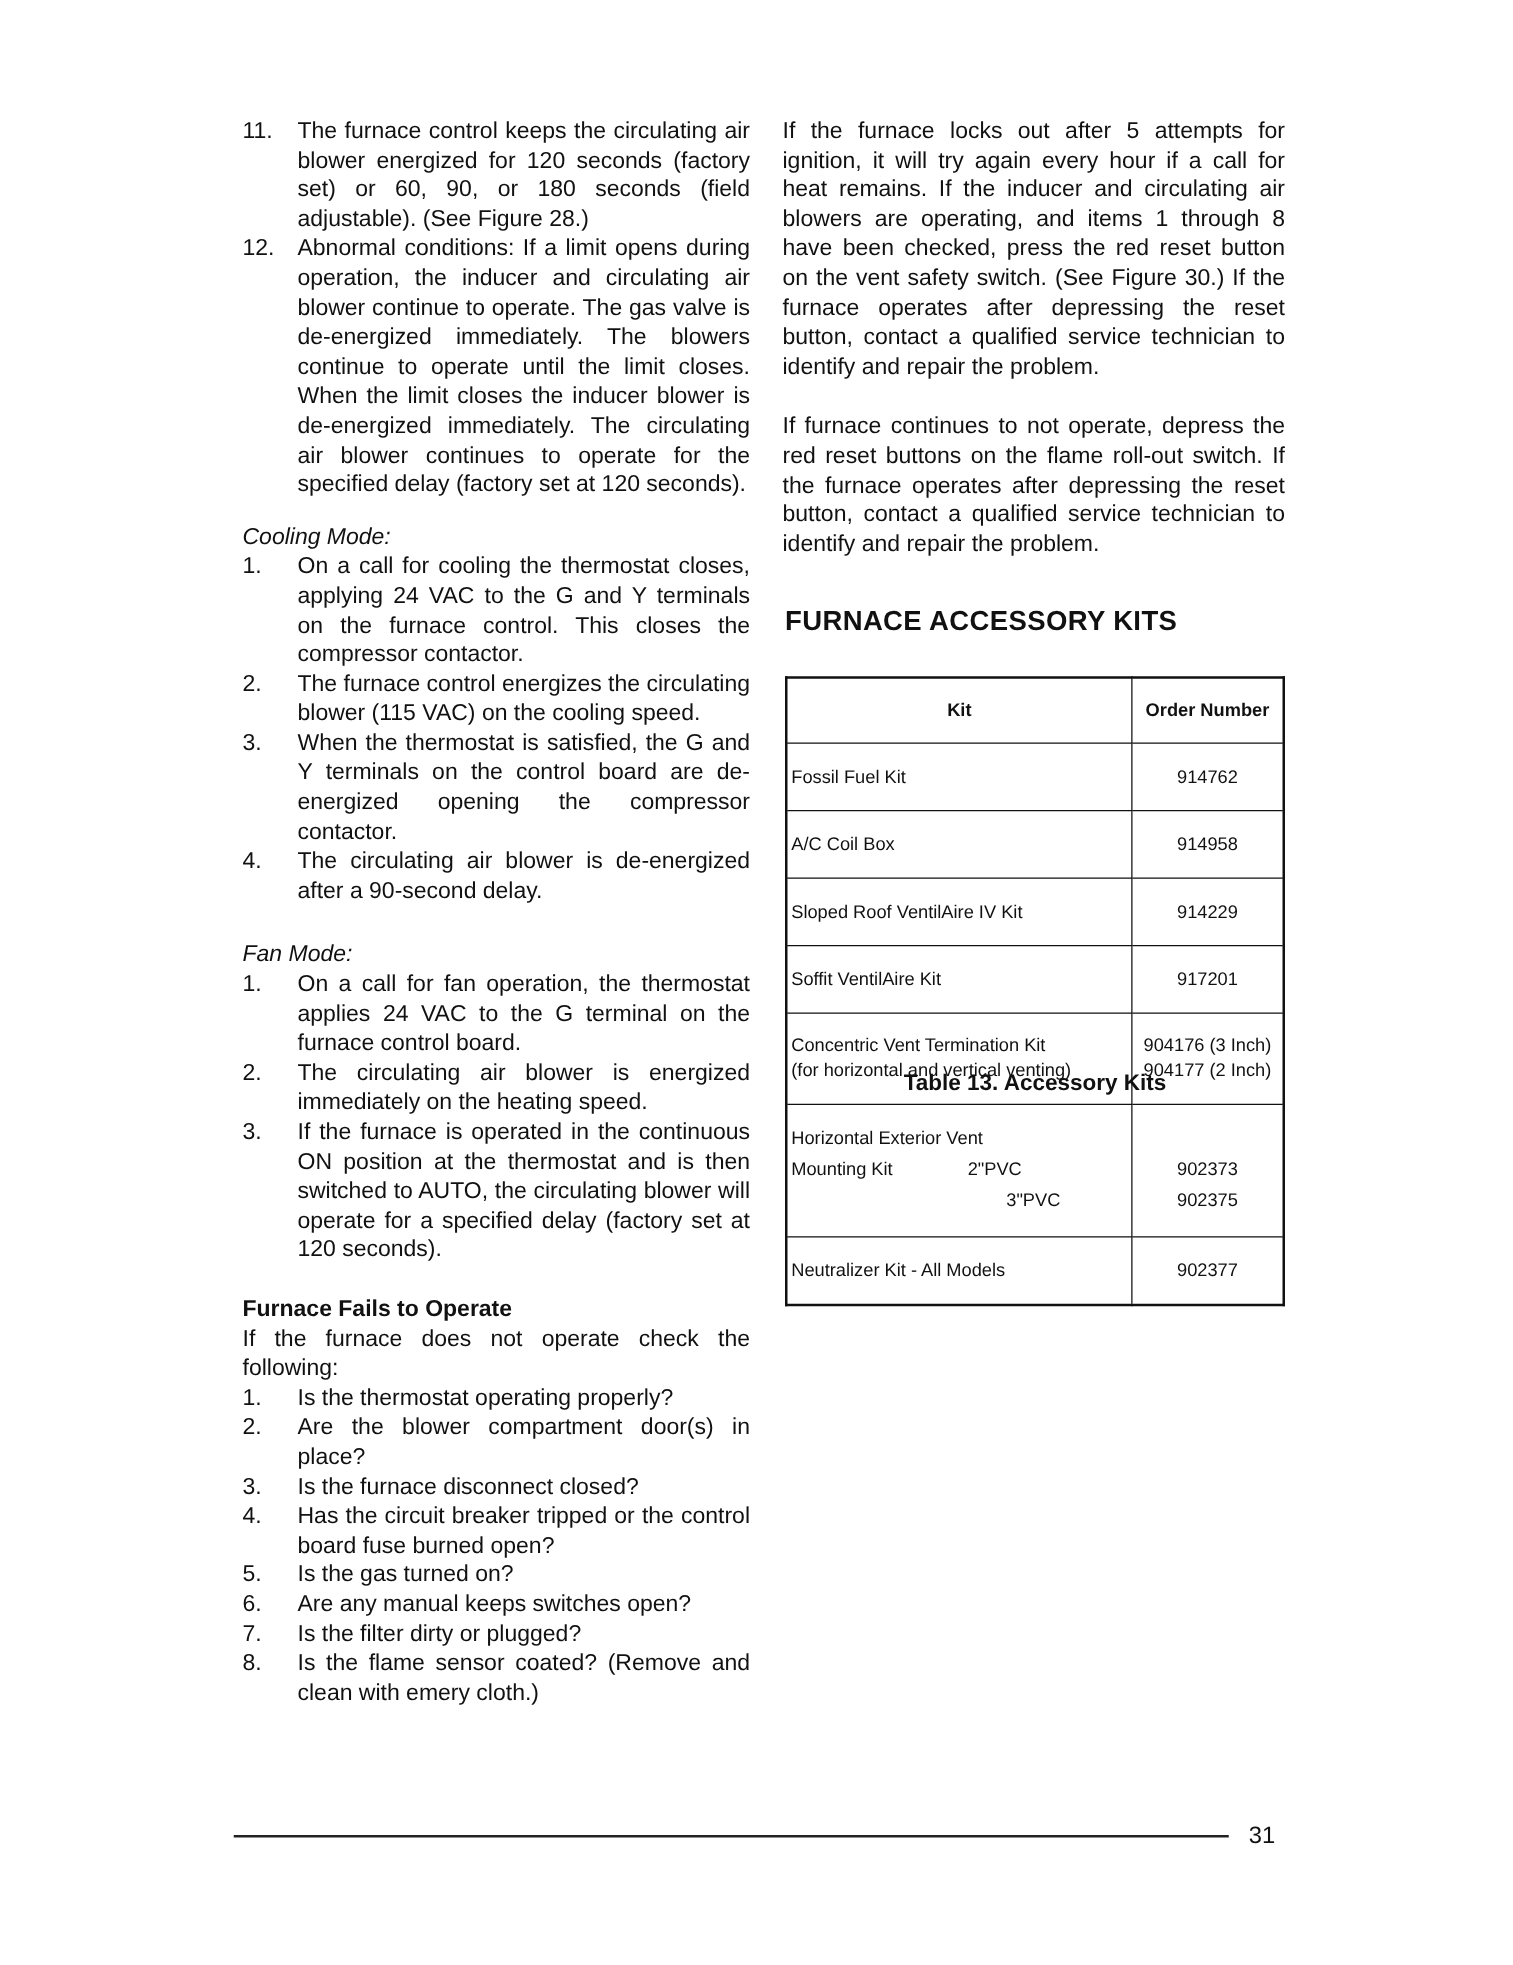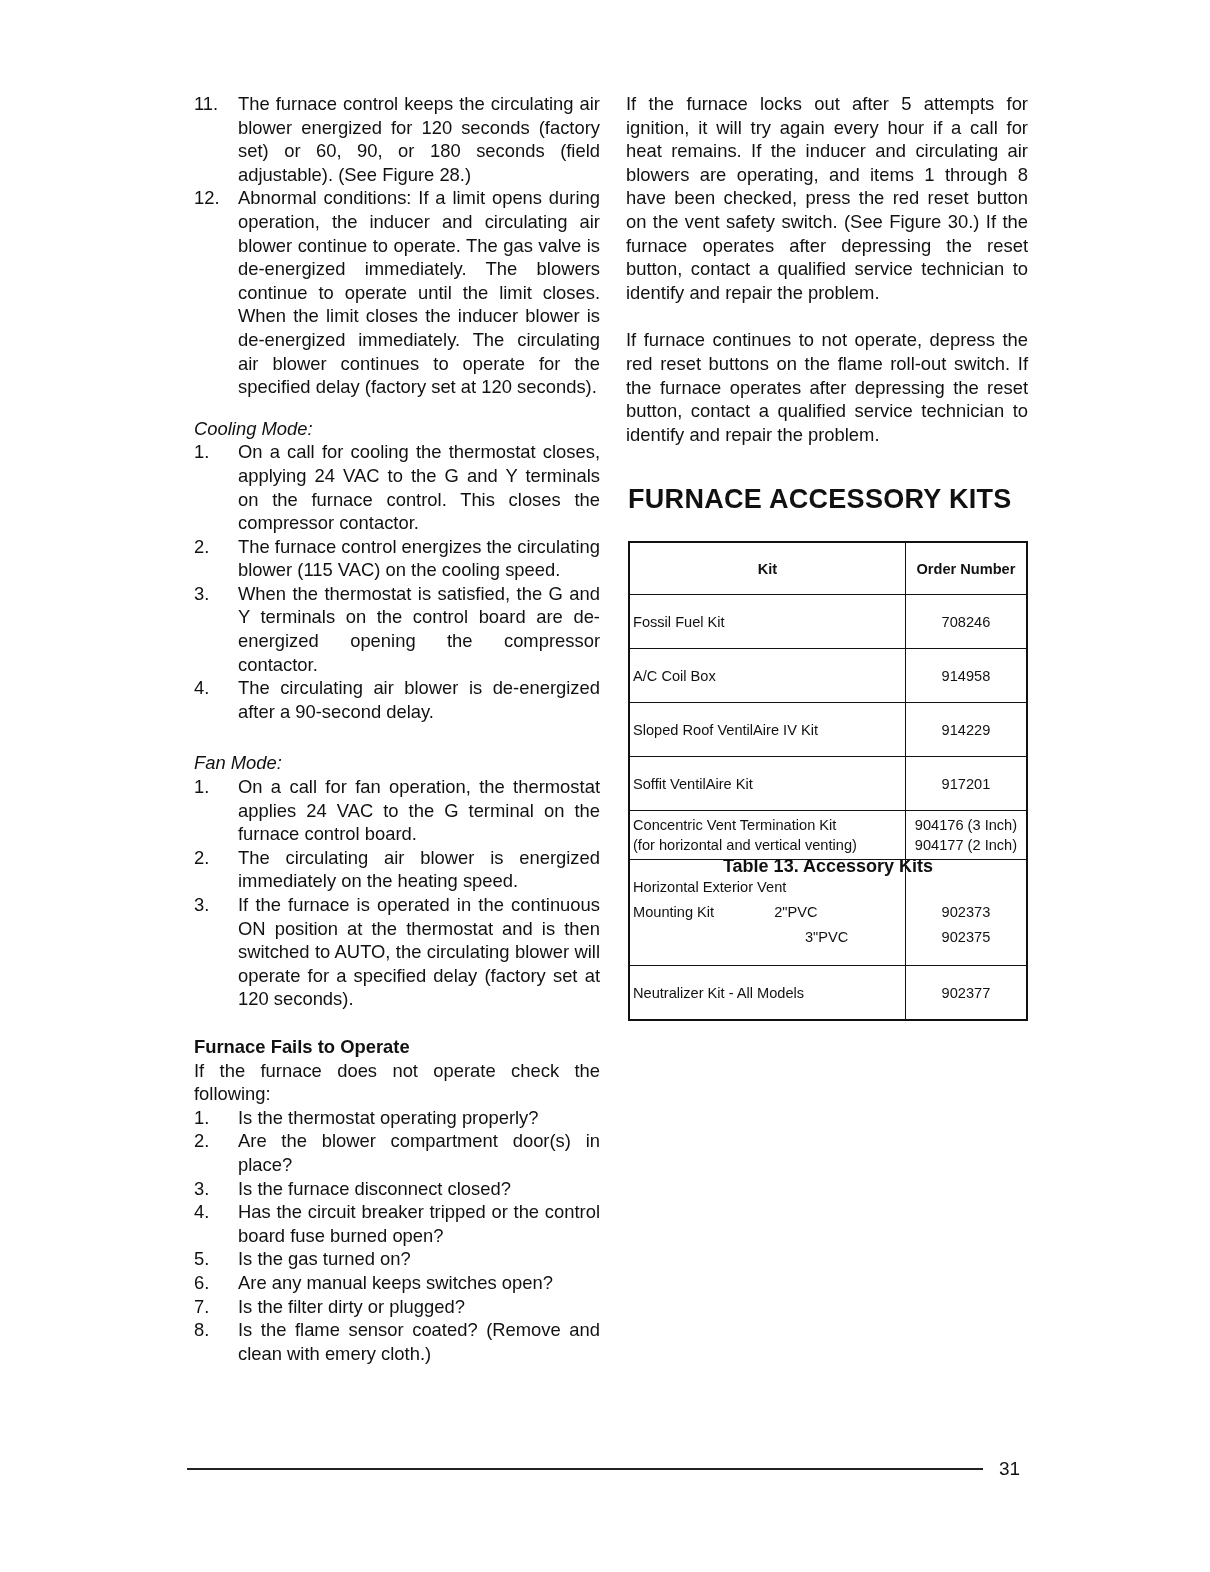--- a/index.html
+++ b/index.html
@@ -8,21 +8,21 @@
   .col { position: absolute; font-size: 18.4px; line-height: 23.6px; }
   .left { left: 194px; top: 92px; width: 406px; }
   .right { left: 626px; top: 92px; width: 402px; }
   .li { display: flex; }
   .li .num { width: 44px; flex: none; }
   .li .txt { flex: 1; text-align: justify; }
   .sub { font-style: italic; margin-top: 18px; }
   .bold-h { font-weight: bold; margin-top: 24px; }
   .para { text-align: justify; }
   .gap { height: 24px; }
-  .section-title { position: absolute; left: 628px; top: 484px; font-size: 27px; font-weight: bold; letter-spacing: 0.3px; text-align: center; }
+  .section-title { position: absolute; left: 628px; top: 484px; font-size: 22px; font-weight: bold; letter-spacing: 0.3px; text-align: center; }
   table.kits { position: absolute; left: 628px; top: 541px; width: 400px; border-collapse: collapse;
                font-size: 14.6px; line-height: 20px; border: 2.5px solid #111; }
   table.kits th, table.kits td { border: 1.3px solid #111; padding: 15px 3px; vertical-align: middle; }
   table.kits th { font-weight: bold; text-align: center; height: 21px; }
   table.kits td.num { text-align: center; }
   table.kits tr.r td { height: 23px; }
   .pvc { display: inline-block; width: 70px; margin-left: 98px; }
   .caption { position: absolute; left: 628px; top: 856px; width: 400px; text-align: center; font-weight: bold; font-size: 18px; }
   .footer-line { position: absolute; left: 187px; top: 1468px; width: 796px; height: 2px; background: #222; }
   .page-num { position: absolute; left: 999px; top: 1458px; font-size: 19px; }
@@ -117,36 +117,36 @@
 <div class="section-title">FURNACE ACCESSORY KITS</div>
 
 <table class="kits">
   <tbody>
       <tr>
     <th class="kitcol">Kit</th>
     <th>Order Number</th>
   </tr>
   <tr class="r">
     <td>Fossil Fuel Kit</td>
-    <td class="num">708246</td>
+    <td class="num">914762</td>
   </tr>
   <tr class="r">
     <td>A/C Coil Box</td>
     <td class="num">914958</td>
   </tr>
   <tr class="r">
     <td>Sloped Roof VentilAire IV Kit</td>
     <td class="num">914229</td>
   </tr>
   <tr class="r">
     <td>Soffit VentilAire Kit</td>
     <td class="num">917201</td>
   </tr>
   <tr>
-    <td style="padding:4px 3px">
+    <td style="padding:16px 3px">
       <div>Concentric Vent Termination Kit</div>
       <div>(for horizontal and vertical venting)</div>
     </td>
     <td class="num" style="padding:4px 3px">
       <div>904176 (3 Inch)</div>
       <div>904177 (2 Inch)</div>
     </td>
   </tr>
   <tr>
     <td style="line-height:25px">

